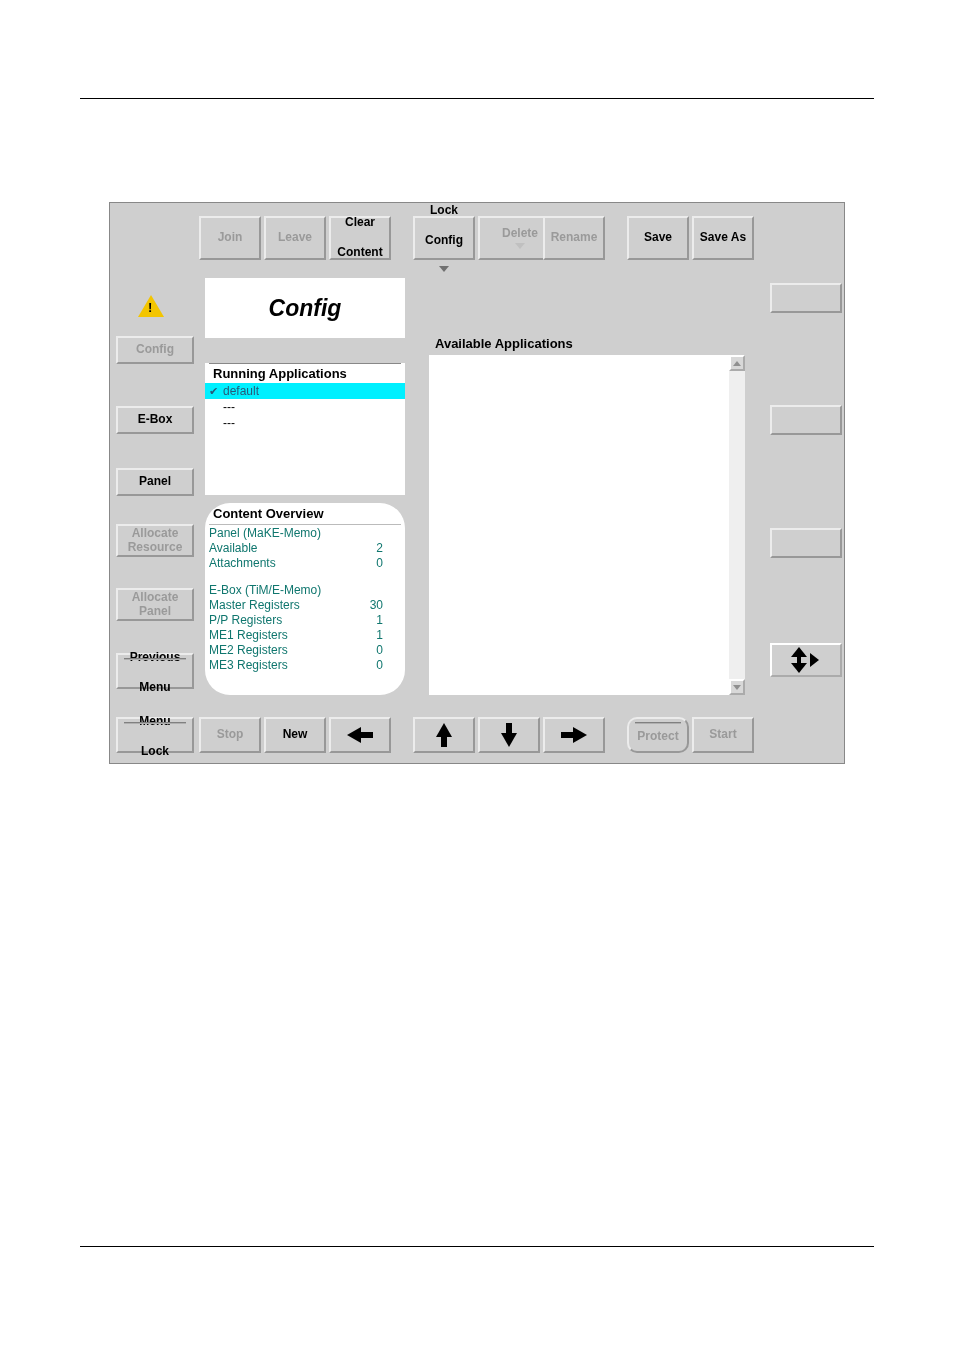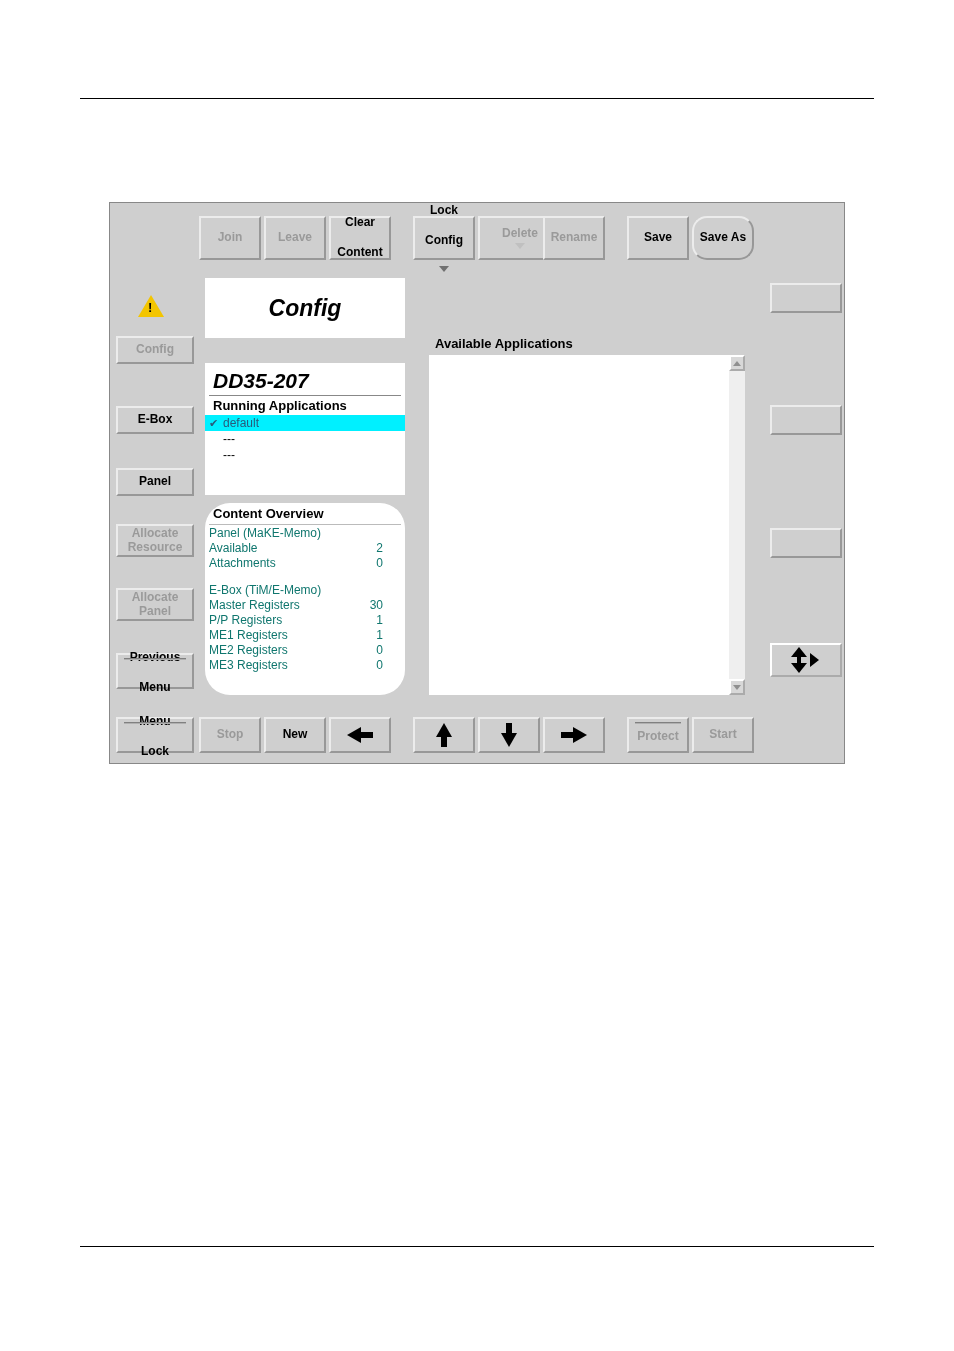--- a/index.html
+++ b/index.html
@@ -156,21 +156,21 @@
   <div class="btn disabled" style="left:368px; top:13px; width:84px; height:44px;">
     <span>Delete</span>
     <span class="droptri" style="border-top-color:#c0c0c0"></span>
   </div>
   <div class="btn disabled" style="left:433px; top:13px; width:62px; height:44px;">
       <span>Rename</span>
     </div>
   <div class="btn black" style="left:517px; top:13px; width:62px; height:44px;">
       <span>Save</span>
     </div>
-  <div class="btn black" style="left:582px; top:13px; width:62px; height:44px;border-radius:15px;">
+  <div class="btn black" style="left:582px; top:13px; width:62px; height:44px;">
       <span>Save As</span>
     </div>
 
   <div class="btn" style="left:660px; top:80px;  width:72px; height:30px;"></div>
   <div class="btn" style="left:660px; top:202px; width:72px; height:30px;"></div>
   <div class="btn" style="left:660px; top:325px; width:72px; height:30px;"></div>
 
   <div style="position:absolute; left:28px; top:92px;">
       <div class="warn"></div>
     </div>
@@ -200,21 +200,20 @@
     <div class="sep-line"></div>
     <span style="margin-top:3px">Menu</span>
       <span>Lock</span>
   </div>
 
   <div class="panel-white" style="left:95px; top:75px; width:200px; height:60px; display:flex; align-items:center; justify-content:center;">
     <span class="italic-title">Config</span>
   </div>
 
   <div class="panel-white" style="left:95px; top:160px; width:200px; height:132px;">
-    <div style="padding:6px 8px 2px 8px;" class="italic-title2">DD35-207</div>
     <div style="margin:0 4px; padding:2px 4px; border-top:1px solid #888;" class="section-hdr-bold">Running Applications</div>
     <div style="position:relative;">
       <div class="list-row sel">
         <span class="check">✔</span>
         <span>default</span>
       </div>
       <div class="list-row">
           <span>---</span>
         </div>
       <div class="list-row">
@@ -304,21 +303,21 @@
         <span class="shaft-v"></span>
         <span class="arrow down"></span>
       </span>
   </div>
   <div class="btn" style="left:433px; top:514px; width:62px; height:36px;">
     <span class="ar-wrap">
         <span class="shaft-h"></span>
         <span class="arrow right"></span>
       </span>
   </div>
-  <div class="btn disabled" style="left:517px; top:514px; width:62px; height:36px;">
+  <div class="btn disabled" style="left:517px; top:514px; width:62px; height:36px;border-radius:10px;">
     <div class="sep-line"></div>
     <span style="margin-top:3px">Protect</span>
   </div>
   <div class="btn disabled" style="left:582px; top:514px; width:62px; height:36px;">
       <span>Start</span>
     </div>
 
 </div>
 
 </body></html>

